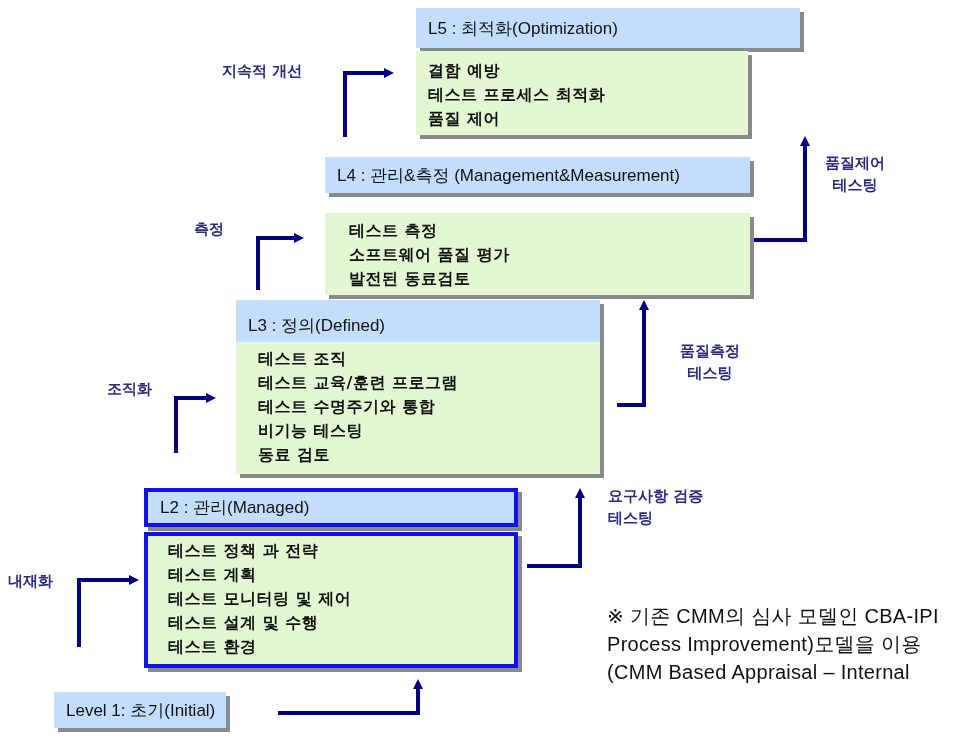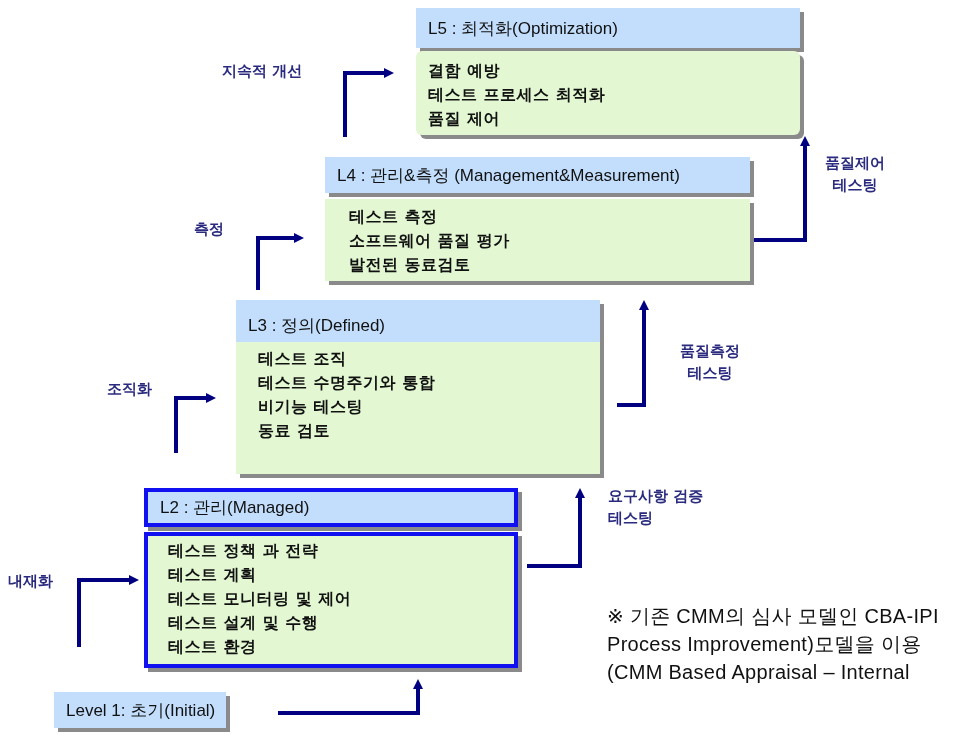--- a/index.html
+++ b/index.html
@@ -53,40 +53,41 @@
   <path d="M258,290 V238 H300" stroke="#000080" stroke-width="4" fill="none" marker-end="url(#ah)"></path>
 
   <path d="M752,240 H805 V140" stroke="#000080" stroke-width="4" fill="none" marker-end="url(#ah)"></path>
 
   <path d="M345,137 V73 H390" stroke="#000080" stroke-width="4" fill="none" marker-end="url(#ah)"></path>
 </svg>
 
 <div class="head" style="left:416px; top:8px; width:384px; height:40px;">
   <span>L5 : 최적화(Optimization)</span>
 </div>
-<div class="body" style="left:416px; top:51px; width:384px; height:84px; padding:8px 0 10px 12px;border-radius:6px;">
+<div class="body" style="left:416px; top:51px; width:332px; height:84px; padding:8px 0 10px 12px;">
   <div class="item">결함 예방</div>
   <div class="item">테스트 프로세스 최적화</div>
   <div class="item">품질 제어</div>
 </div>
 
 <div class="head" style="left:325px; top:157px; width:425px; height:36px;">
   <span>L4 : 관리&amp;측정 (Management&amp;Measurement)</span>
 </div>
-<div class="body" style="left:325px; top:199px; width:425px; height:82px; padding:6px 0 12px 24px;">
+<div class="body" style="left:325px; top:213px; width:425px; height:82px; padding:6px 0 12px 24px;">
   <div class="item">테스트 측정</div>
   <div class="item">소프트웨어 품질 평가</div>
   <div class="item">발전된 동료검토</div>
 </div>
 
 <div class="head" style="left:236px; top:300px; width:364px; height:50px;">
   <span>L3 : 정의(Defined)</span>
 </div>
 <div class="body" style="left:236px; top:342px; width:364px; height:132px; padding:5px 0 0 22px;">
   <div class="item">테스트 조직</div>
+  <div class="item">테스트 교육/훈련 프로그램</div>
   <div class="item">테스트 수명주기와 통합</div>
   <div class="item">비기능 테스팅</div>
   <div class="item">동료 검토</div>
 </div>
 
 <div class="head blue-border" style="left:144px; top:488px; width:374px; height:39px;">
   <span>L2 : 관리(Managed)</span>
 </div>
 <div class="body blue-border" style="left:144px; top:532px; width:374px; height:136px; padding:3px 0 0 20px;">
   <div class="item">테스트 정책 과 전략</div>

